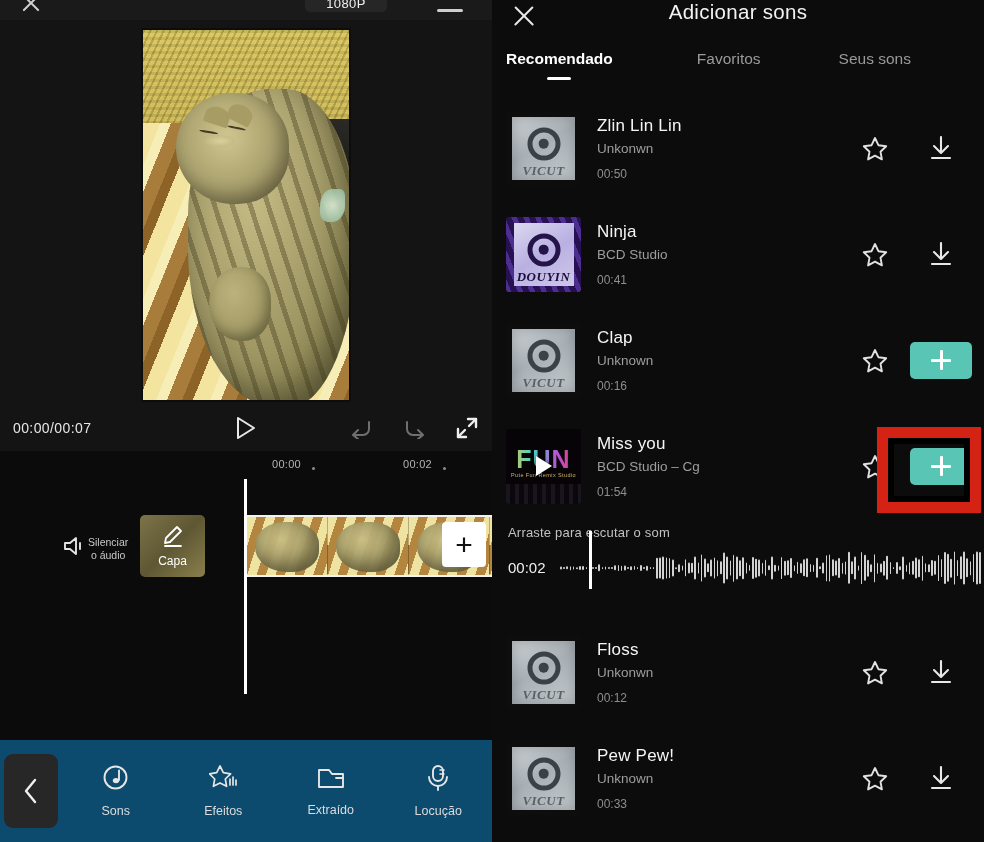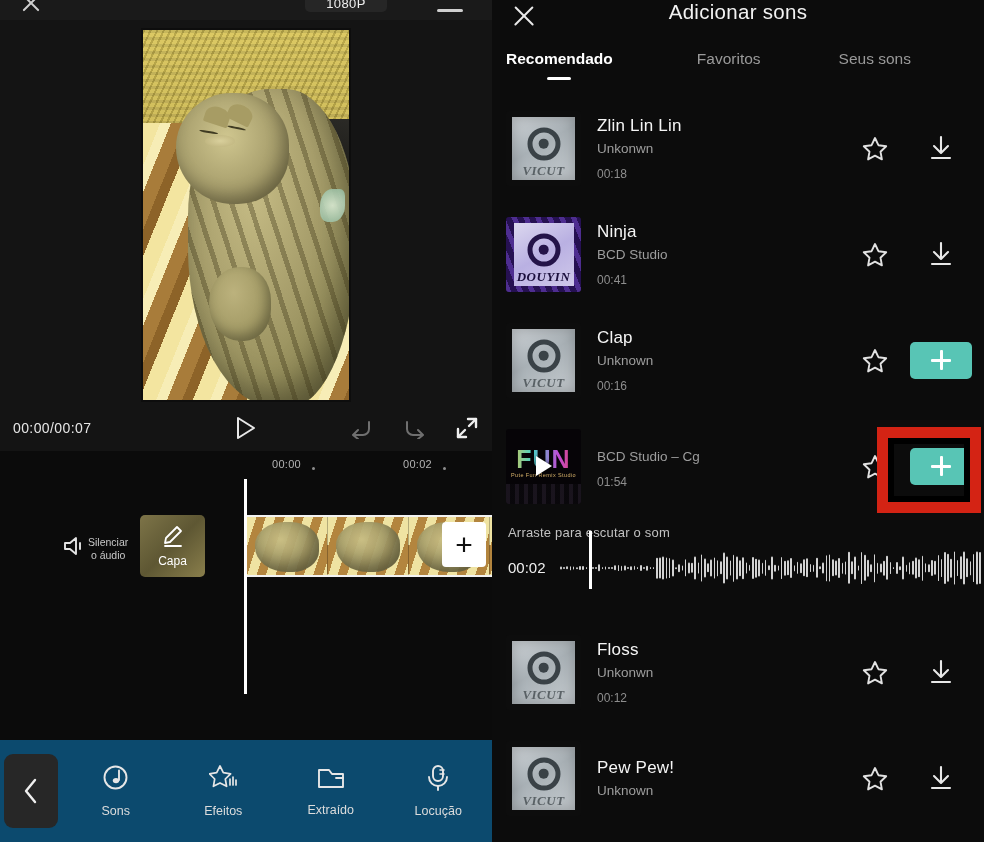--- a/index.html
+++ b/index.html
@@ -389,21 +389,21 @@
 
       <div class="sound-row">
         <div class="thumb vicut">
           <div class="plate"></div>
             <div class="ring"></div>
           <div class="wordmark">VICUT</div>
         </div>
         <div class="meta">
           <div class="s-title">Zlin Lin Lin</div>
           <div class="s-artist">Unkonwn</div>
-          <div class="s-dur">00:18</div>
+          <div class="s-dur">00:50</div>
         </div>
         <div class="row-actions">
           <div class="fav-star">
             <svg width="26" height="25" viewBox="0 0 26 25">
               <path d="M13 2 L16.4 9.2 L24.2 10.2 L18.5 15.7 L19.9 23.4 L13 19.7 L6.1 23.4 L7.5 15.7 L1.8 10.2 L9.6 9.2 Z" fill="none" stroke="#e2e2e2" stroke-width="1.9" stroke-linejoin="round"></path>
             </svg>
           </div>
           <div class="act-slot">
             <svg width="28" height="28" viewBox="0 0 28 28">
               <path d="M14 3 V18" stroke="#e8e8e8" stroke-width="2.1" stroke-linecap="round"></path>
@@ -467,20 +467,21 @@
       </div>
 
       <div class="sound-row">
         <div class="thumb fun">
           <div class="fun-crowd"></div>
           <div class="fun-text">FUN</div>
           <div class="fun-sub">Pute Fun Remix Studio</div>
           <div class="play-overlay"></div>
         </div>
         <div class="meta">
+          <div class="s-title">Miss  you</div>
           <div class="s-artist">BCD Studio – Cg</div>
           <div class="s-dur">01:54</div>
         </div>
         <div class="row-actions">
           <div class="fav-star">
             <svg width="26" height="25" viewBox="0 0 26 25">
               <path d="M13 2 L16.4 9.2 L24.2 10.2 L18.5 15.7 L19.9 23.4 L13 19.7 L6.1 23.4 L7.5 15.7 L1.8 10.2 L9.6 9.2 Z" fill="none" stroke="#e2e2e2" stroke-width="1.9" stroke-linejoin="round"></path>
             </svg>
           </div>
           <div class="act-slot">
@@ -663,20 +664,21 @@
 
       <div class="sound-row">
         <div class="thumb vicut">
           <div class="plate"></div>
             <div class="ring"></div>
           <div class="wordmark">VICUT</div>
         </div>
         <div class="meta">
           <div class="s-title">Pew Pew!</div>
           <div class="s-artist">Unknown</div>
+          <div class="s-dur">00:33</div>
         </div>
         <div class="row-actions">
           <div class="fav-star">
             <svg width="26" height="25" viewBox="0 0 26 25">
               <path d="M13 2 L16.4 9.2 L24.2 10.2 L18.5 15.7 L19.9 23.4 L13 19.7 L6.1 23.4 L7.5 15.7 L1.8 10.2 L9.6 9.2 Z" fill="none" stroke="#e2e2e2" stroke-width="1.9" stroke-linejoin="round"></path>
             </svg>
           </div>
           <div class="act-slot">
             <svg width="28" height="28" viewBox="0 0 28 28">
               <path d="M14 3 V18" stroke="#e8e8e8" stroke-width="2.1" stroke-linecap="round"></path>

